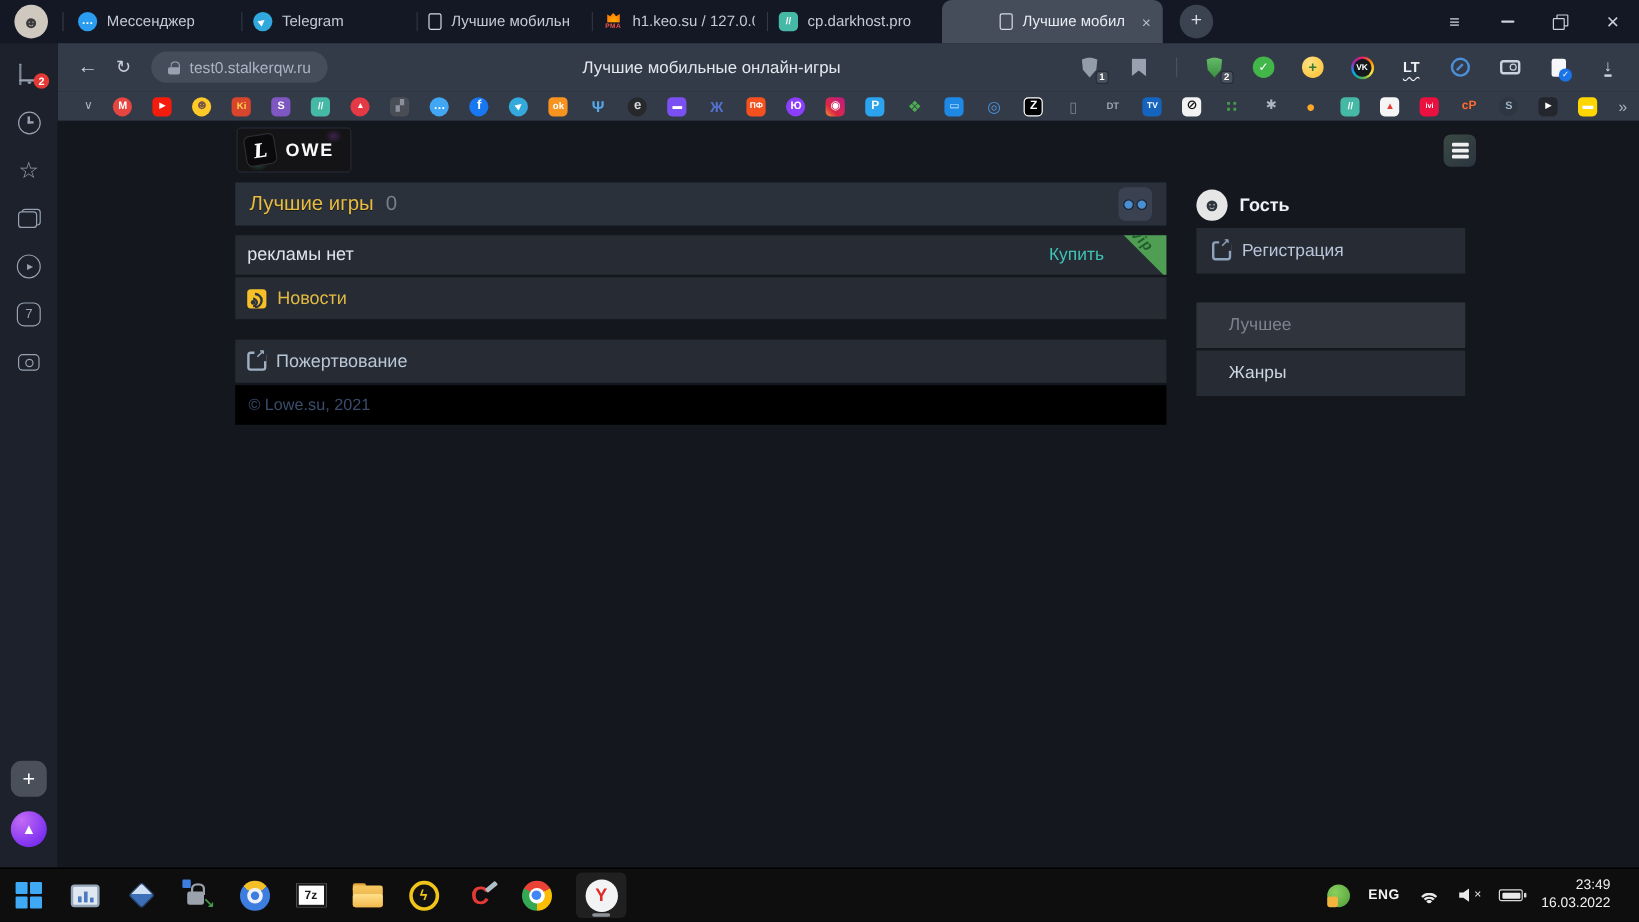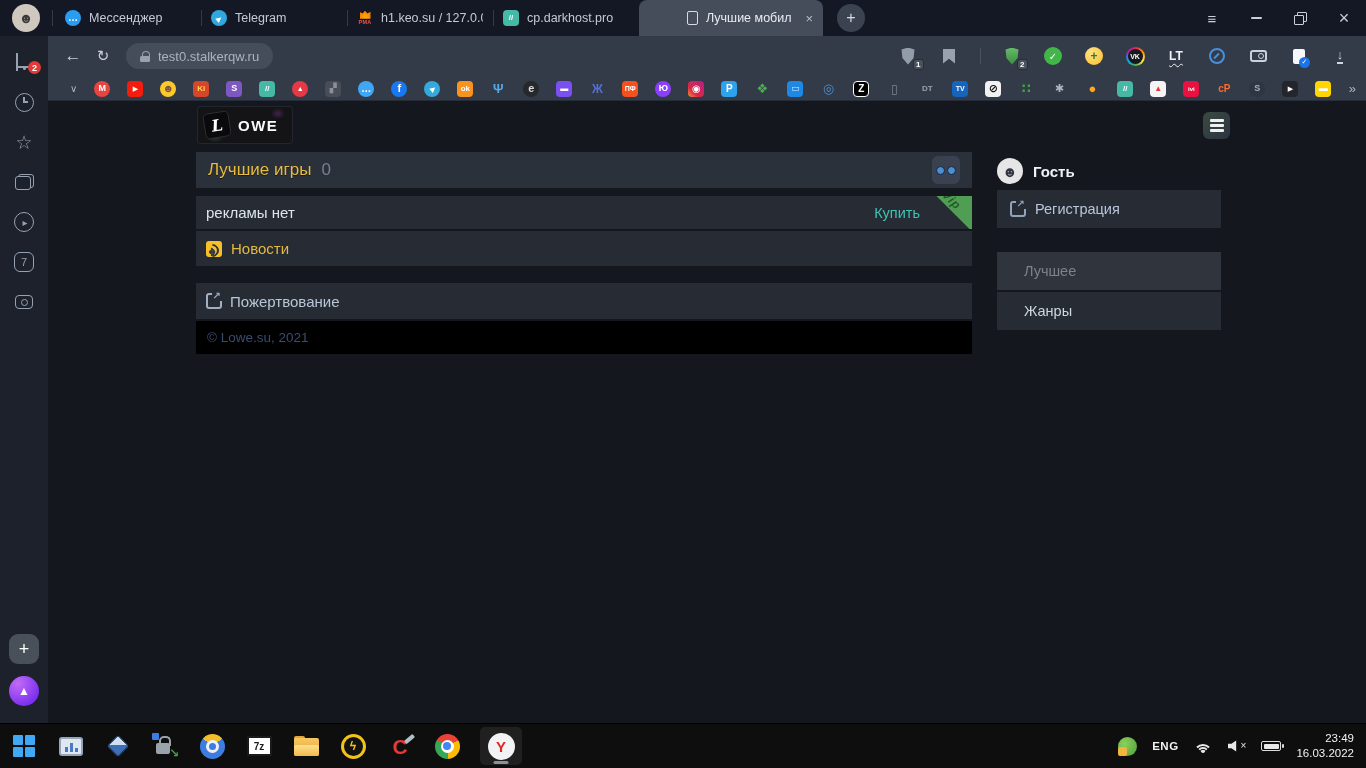--- a/index.html
+++ b/index.html
@@ -169,21 +169,21 @@
   .fold::after{content:'';position:absolute;left:0;top:2px;right:0;bottom:0;background:linear-gradient(#f6c860,#e8a43c);border-radius:2px;}
   .fold i{position:absolute;left:0;right:0;bottom:0;height:11px;background:linear-gradient(#ffe08a,#f2b94e);border-radius:2px;z-index:1;}
   .daem{width:25px;height:25px;border-radius:50%;background:#121212;border:3px solid #f0c419;display:flex;align-items:center;justify-content:center;color:#f0c419;font-size:12px;font-weight:800;}
   .cclean{position:relative;font-weight:800;font-size:21px;color:#e53935;line-height:1;}
   .cclean::after{content:'';position:absolute;right:-7px;top:1px;width:11px;height:4px;background:#b0bec5;transform:rotate(-40deg);border-radius:1px;}
   .chromeI{width:25px;height:25px;border-radius:50%;background:conic-gradient(from -60deg,#ea4335 0 120deg,#fbbc05 120deg 240deg,#34a853 240deg 360deg);position:relative;}
   .chromeI::before{content:'';position:absolute;inset:6px;background:#fff;border-radius:50%;}
   .chromeI::after{content:'';position:absolute;inset:8.5px;background:#4285f4;border-radius:50%;}
   .ybr{width:27px;height:27px;border-radius:50%;background:#f2f3f5;display:flex;align-items:center;justify-content:center;font-weight:800;font-size:15px;color:#e02826;}
 
-  .tray{margin-left:auto;display:flex;align-items:center;gap:15px;padding-right:12px;}
+  .tray{margin-left:auto;display:flex;align-items:center;gap:15px;padding-right:24px;}
   .trg{position:relative;width:19px;height:19px;border-radius:50%;background:radial-gradient(circle at 35% 35%,#8bd05e,#4e9e3a);}
   .trg::after{content:'';position:absolute;left:0;bottom:0;width:9px;height:9px;background:#f2b43c;border-radius:2px;}
   .trg .trgp{position:absolute;left:2.5px;bottom:0;color:#fff;font-size:8px;font-weight:800;}
   .lang{color:#f2f2f2;font-size:11.5px;font-weight:600;letter-spacing:.5px;}
   .wifi{position:relative;width:19px;height:14px;overflow:hidden;}
   .wifi i{position:absolute;left:50%;transform:translateX(-50%);border:2px solid transparent;border-top-color:#e8e8e8;border-radius:50%;}
   .wifi .w1{width:19px;height:19px;bottom:-10px;}
   .wifi .w2{width:13px;height:13px;bottom:-7px;}
   .wifi .w3{width:7px;height:7px;bottom:-4px;}
   .wifi .wd{position:absolute;left:50%;transform:translateX(-50%);bottom:0;width:3px;height:3px;border-radius:50%;background:#e8e8e8;}
@@ -210,20 +210,24 @@
           </span>
           <span class="lbl">Мессенджер</span>
         </div>
         <div class="tab">
           <span class="chip circle" style="background: rgb(49, 168, 221);">
             <span class="g" style="color: rgb(255, 255, 255); font-size: 7px; transform: rotate(-40deg);">▶</span>
           </span>
           <span class="lbl">Telegram</span>
         </div>
         <div class="tab">
+          <span class="doc-ico"></span>
+          <span class="lbl">Лучшие мобильн</span>
+        </div>
+        <div class="tab">
           <span class="pma-ico">
             <span class="pma-f"></span>
             <span class="pma-t">PMA</span>
           </span>
           <span class="lbl">h1.keo.su / 127.0.0</span>
         </div>
         <div class="tab">
           <span class="chip rounded" style="background: rgb(69, 184, 166);">
             <span class="g" style="color: rgb(255, 255, 255); font-size: 8px;">//</span>
           </span>
@@ -248,20 +252,21 @@
     </div>
   </div>
 
   <div class="toolbar">
     <div class="navbtn back">←</div>
     <div class="navbtn" style="font-size:15px;">↻</div>
     <div class="pill">
       <span class="lockk"></span>
       <span class="url">test0.stalkerqw.ru</span>
     </div>
+    <div class="tb-title">Лучшие мобильные онлайн-игры</div>
     <div class="ext" id="ext-area">
         <span class="ext-slot">
           <span class="shield" style="background: rgb(147, 157, 170);"></span>
           <span class="ebadge">1</span>
         </span>
         <span class="ext-slot">
           <span class="flag"></span>
         </span>
         <span class="vsep"></span>
         <span class="ext-slot">

